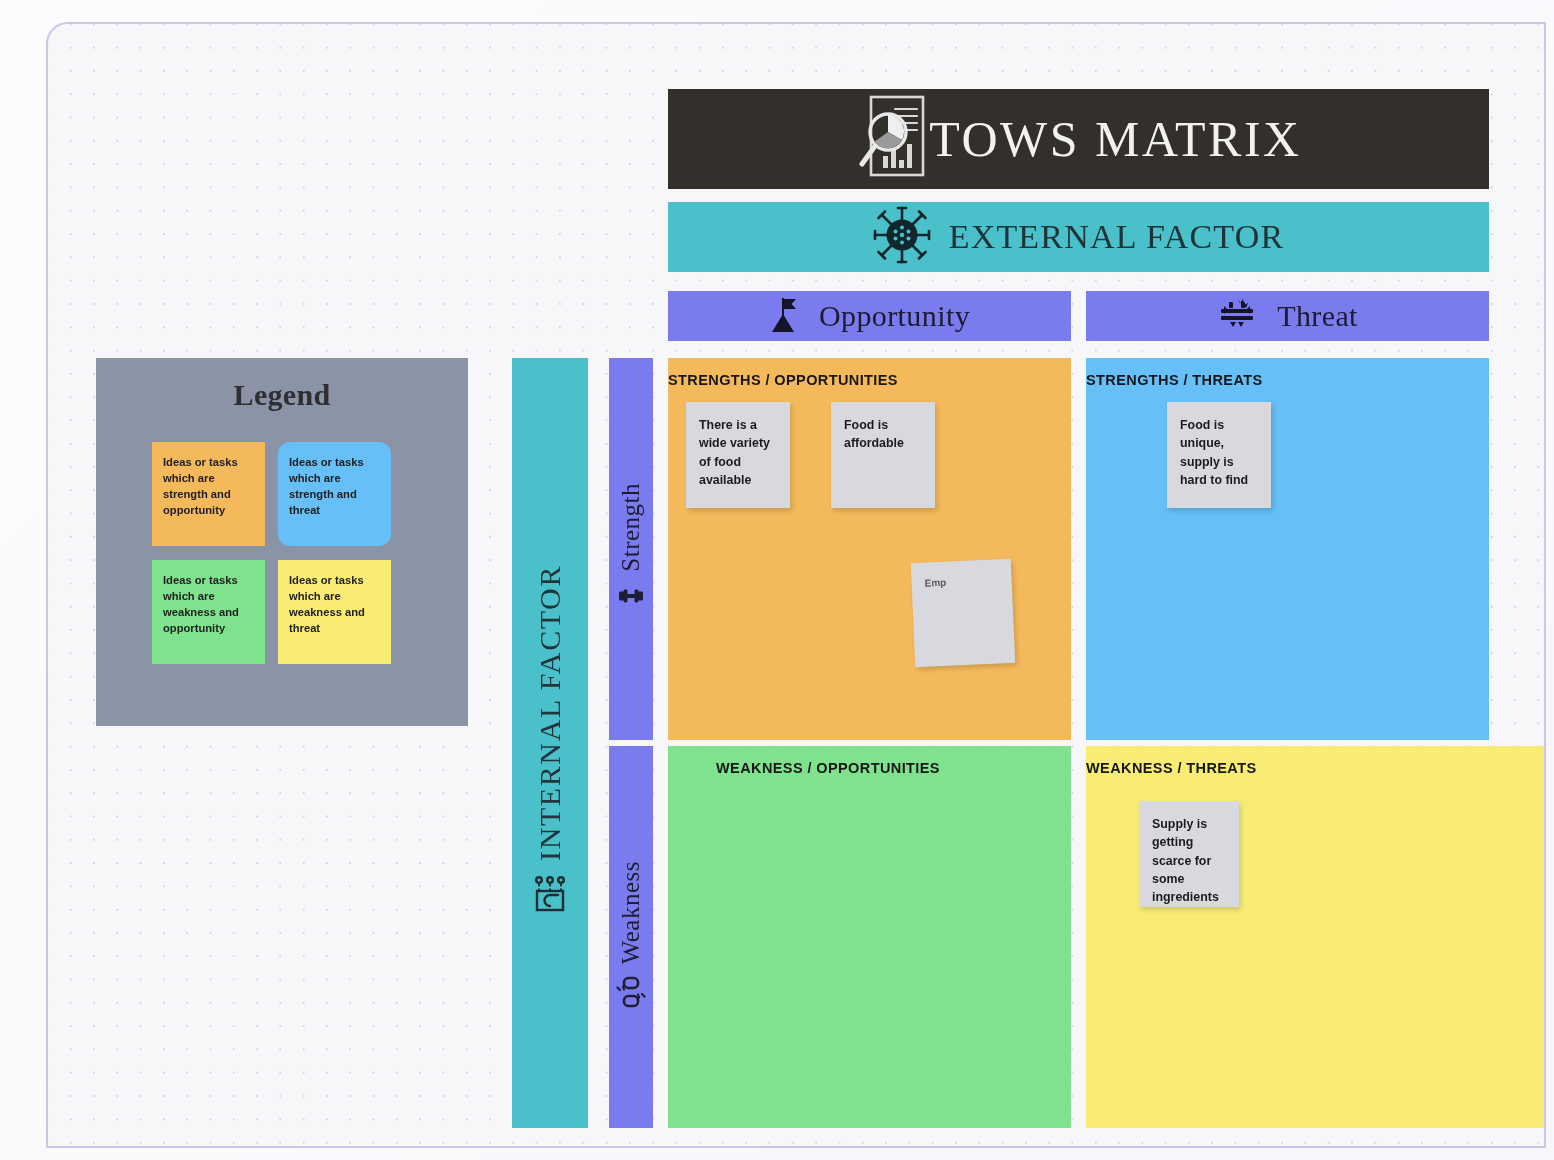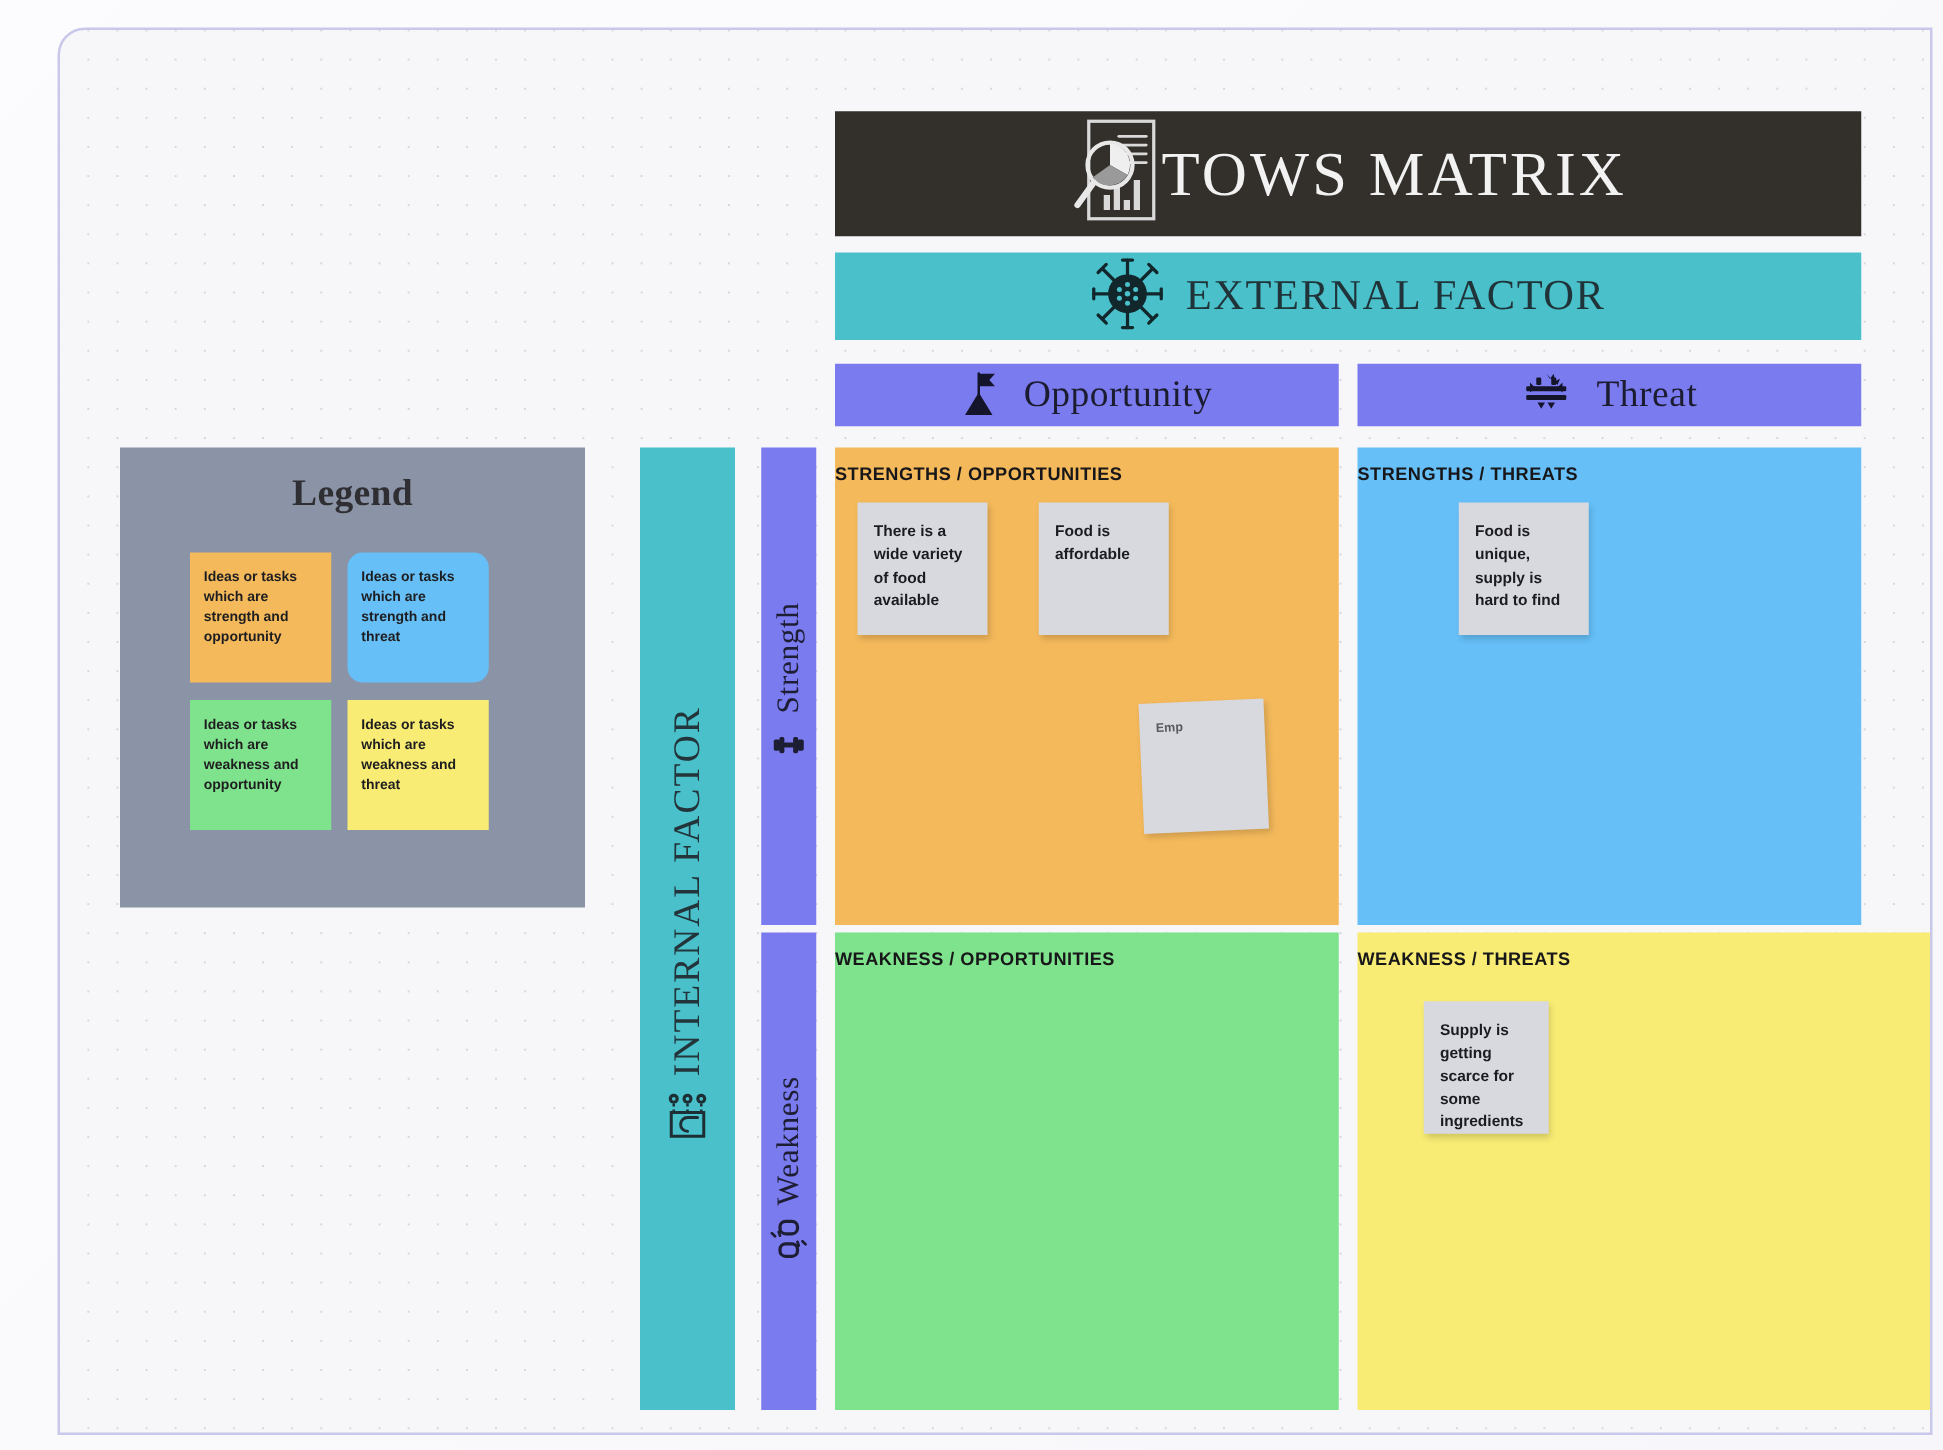--- a/index.html
+++ b/index.html
@@ -182,21 +182,21 @@
     letter-spacing: 0.4px;
   }
 
   
   .quadrant {
     position: absolute;
     padding-top: 14px;
   }
   #q-so { left: 620px;  top: 334px; width: 403px; height: 382px; background: #f4b95b; }
   #q-st { left: 1038px; top: 334px; width: 403px; height: 382px; background: #66bff7; }
-  #q-wo { left: 620px;  top: 722px; width: 403px; height: 382px; background: #7fe28c; }
+  #q-wo { left: 620px;  top: 722px; width: 403px; height: 382px; background: #7fe28c; padding-left: 48px; }
   #q-wt { left: 1038px; top: 722px; width: 463px; height: 382px; background: #f9ec74; }
 
   .quadrant-title {
     font-size: 14.5px;
     font-weight: bold;
     color: #17171a;
     letter-spacing: 0.4px;
   }
 
   

